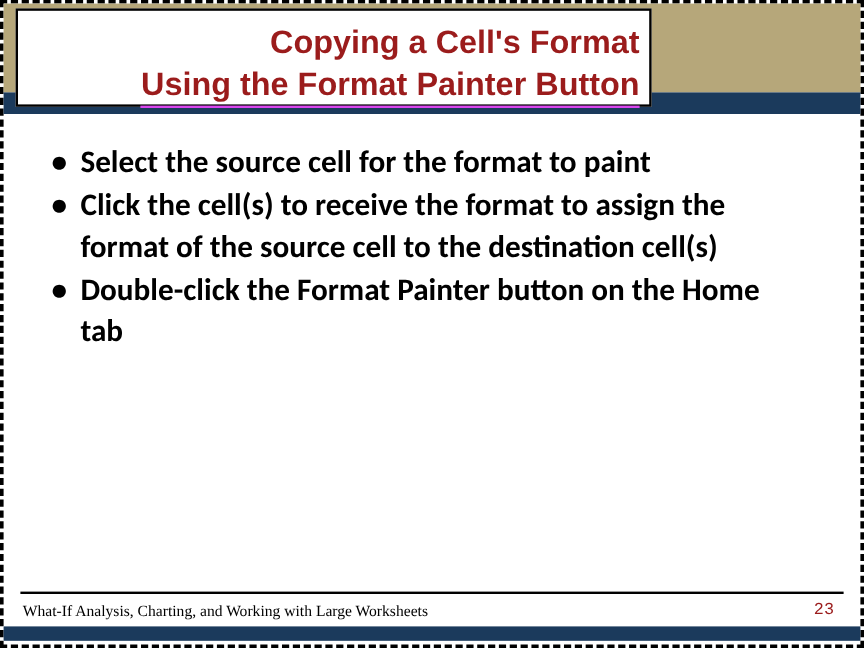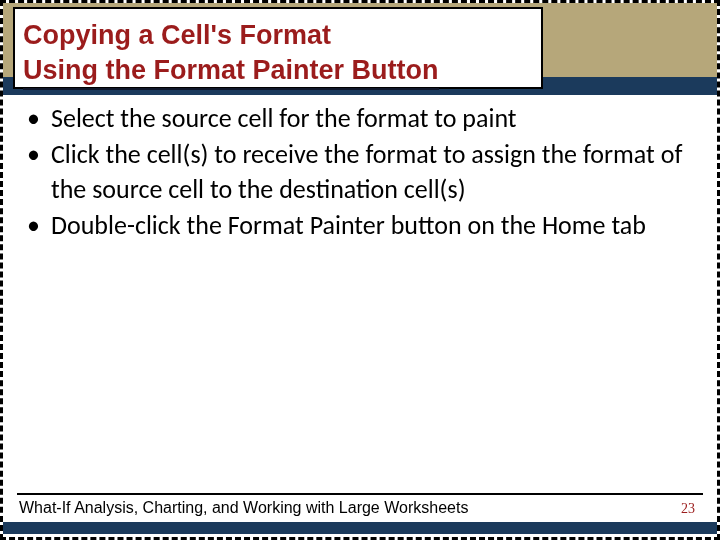--- a/index.html
+++ b/index.html
@@ -41,46 +41,48 @@
     left: 10px;
     width: 530px;
     height: 82px;
     background: #fff;
     border: 2px solid #000;
     box-sizing: border-box;
     padding: 16px 8px 4px 8px;
     display: flex;
     flex-direction: column;
     justify-content: center;
+    text-align: right;
   }
   .title-line {
     color: #9b1c1c;
     font-weight: 700;
     font-size: 27px;
     line-height: 1.3;
     font-family: Arial, "Segoe UI", sans-serif;
   }
   .title-underline {
-    border-bottom: 2px solid #0f172a;
+    border-bottom: 2px solid #d946ef;
     display: inline-block;
   }
   .body {
     position: absolute;
     top: 98px;
     left: 22px;
     right: 30px;
     bottom: 70px;
     font-size: 26px;
     line-height: 1.32;
     color: #000;
   }
   .body ul {
     list-style: none;
     padding: 0;
-    margin: 0;
+    margin: 16px;
+    font-weight: bold;
   }
   .body li {
     position: relative;
     padding-left: 26px;
     margin-bottom: 2px;
   }
   .body li::before {
     content: "•";
     position: absolute;
     left: 2px;
@@ -102,31 +104,31 @@
     left: 0;
     right: 0;
     bottom: 3px;
     height: 12px;
     background: #1b3a5c;
   }
   .footer-text {
     position: absolute;
     left: 16px;
     bottom: 20px;
-    font-size: 16px;
+    font-size: 13px;
     color: #000;
-    font-family: Liberation Sans, sans-serif;
+    font-family: Liberation Serif, serif;
   }
   .page-num {
     position: absolute;
     right: 22px;
     bottom: 20px;
     font-size: 14px;
     color: #9b1c1c;
-    font-family: Liberation Serif, serif;
+    font-family: Liberation Mono, monospace;
   }
 </style>
 </head>
 <body>
 
 <div class="slide">
 
   <div class="top-band"></div>
   <div class="dark-strip-top"></div>
 

